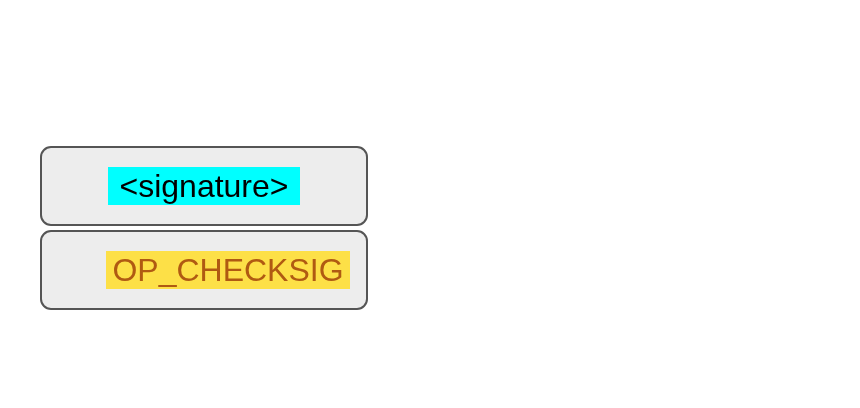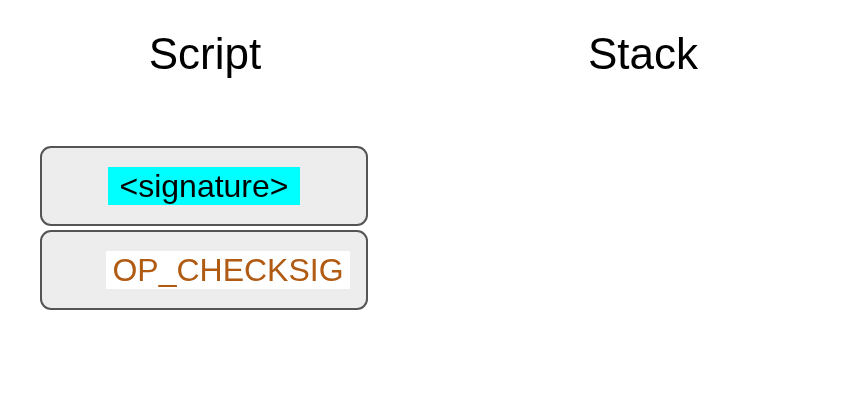--- a/index.html
+++ b/index.html
@@ -60,43 +60,41 @@
   .token {
     font-size: 32px;
     line-height: 38px;
     white-space: nowrap;
     padding: 0 11px;
     color: #000000;
   }
   .token.sig    { background: #00ffff; }
   .token.pubkey { background: #ffff00; }
   .token.opcode {
-    background: #ffffff;
+    background: #fde047;
     color: #b05a12;
     padding: 0 6px;
     margin-left: 48px;
   }
 
   
   .stack-column {
     position: absolute;
     left: 478px;
     top: 146px;
     width: 328px;
     height: 239px;
   }
 </style>
 </head>
 <body>
 
 <div class="canvas">
 
-  <div class="col-header script">Script</div>
 
-  <div class="col-header stack">Stack</div>
 
   <div class="script-column">
 
     <div class="script-box">
       <span class="token sig">&lt;signature&gt;</span>
     </div>
 
 
     <div class="script-box">
       <span class="token opcode">OP_CHECKSIG</span>

